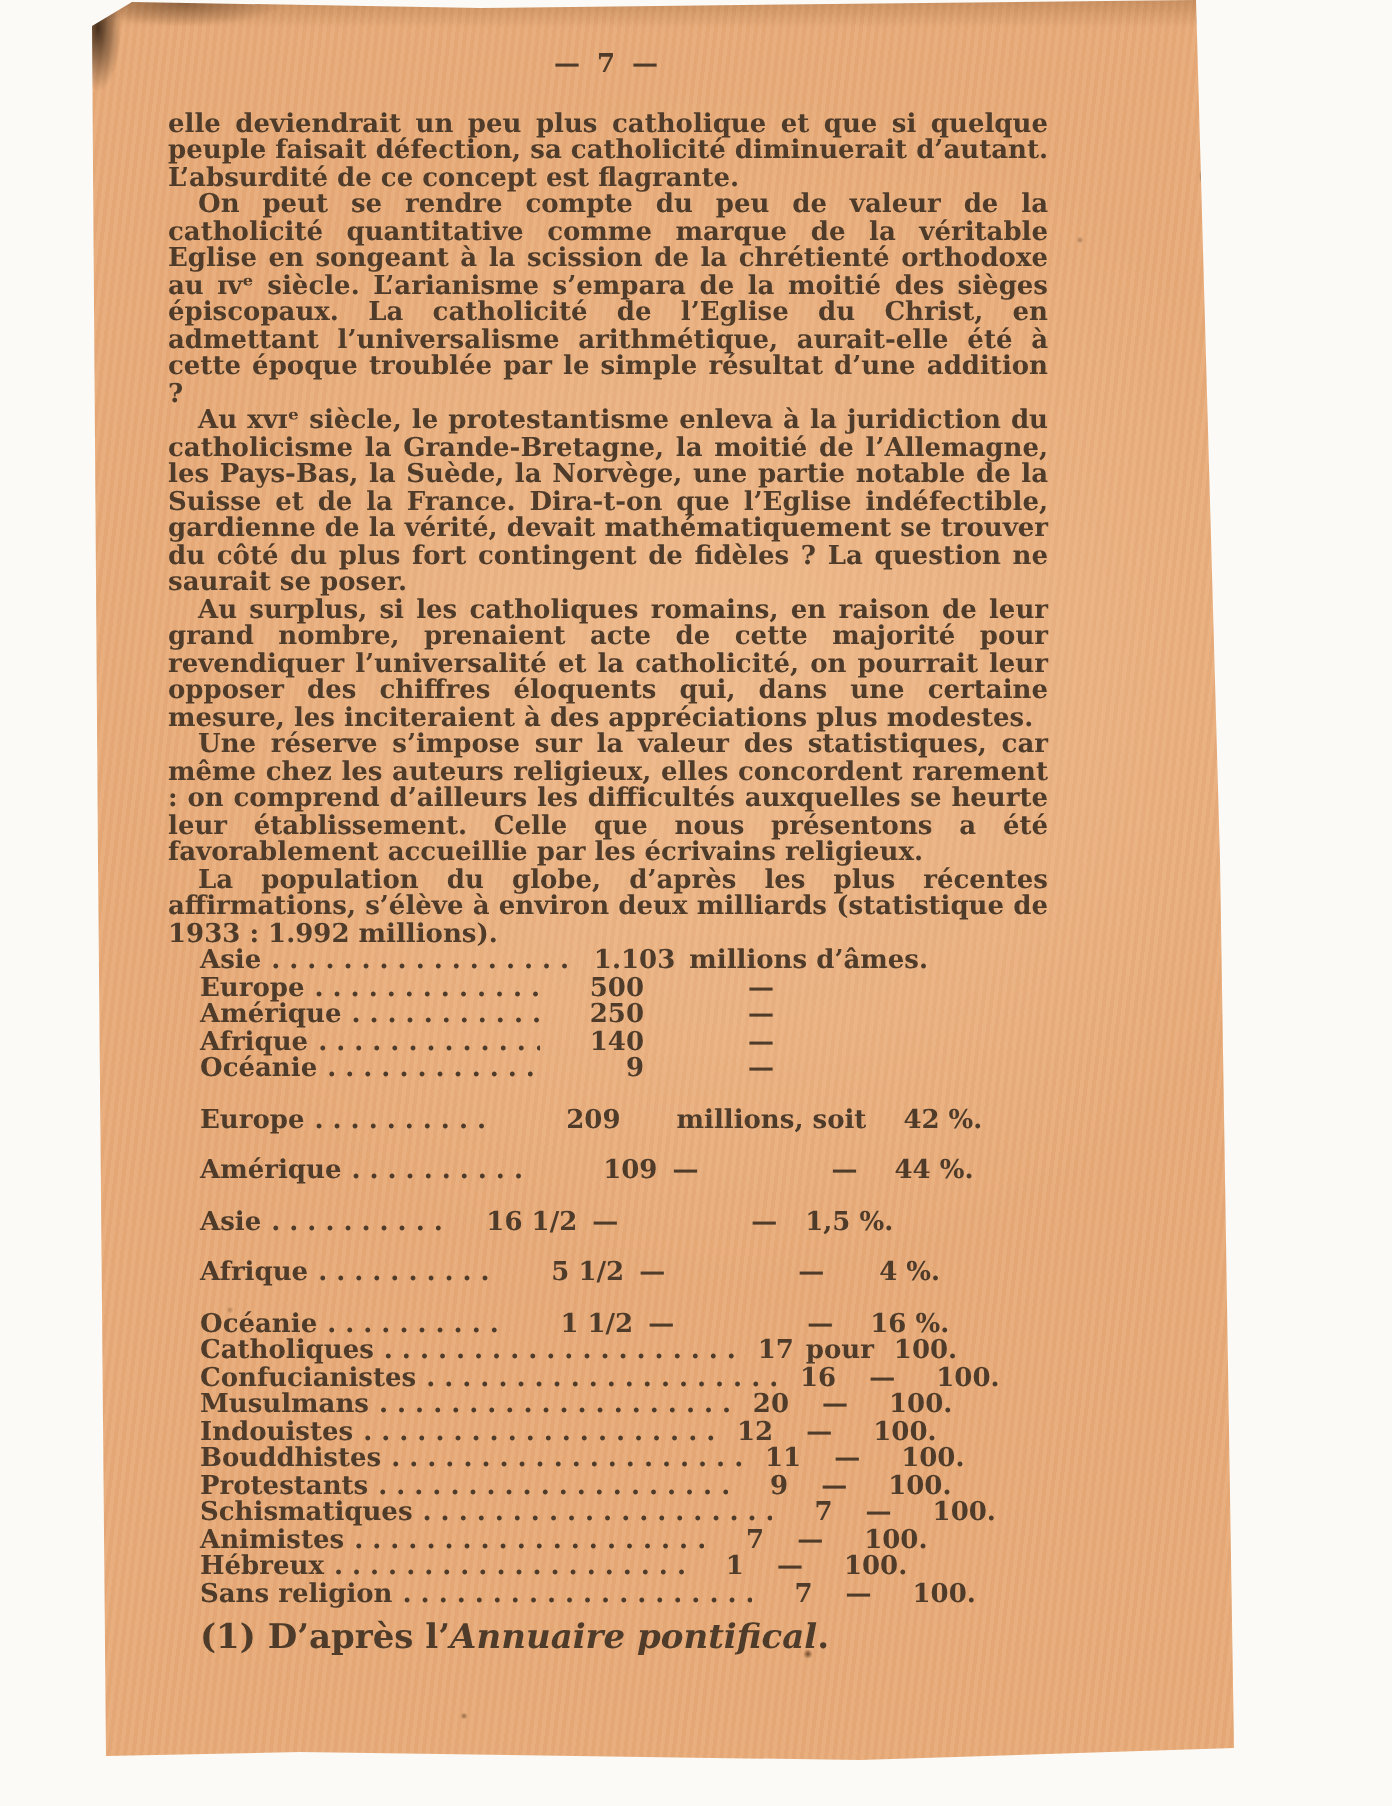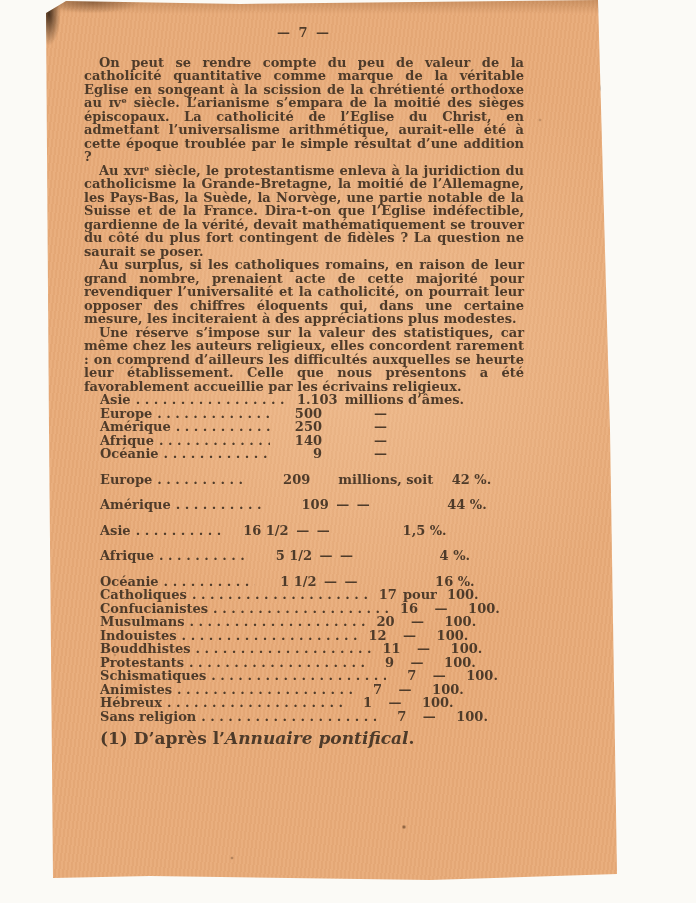--- a/index.html
+++ b/index.html
@@ -49,43 +49,45 @@
     letter-spacing: 4.5px;
   }
   
   .t1 .val  { flex: 0 0 52px; text-align: right; }
   .t1 .unit { flex: 0 0 150px; padding-left: 7px; }
   .t1 .trow:not(:first-child) .unit { padding-left: 52px; }
   .t1 .leader { max-width: 145px; }
   
   .t2 .val { flex: 0 0 62px; text-align: right; margin-top: 12px; }
   .t2 .sep { flex: 0 0 28px; text-align: center; }
-  .t2 .mid { flex: 0 0 72px; text-align: left; }
+  .t2 .mid { flex: 0 0 72px; text-align: right; }
   .t2 .pct { flex: 0 0 58px; text-align: right; }
   .t2 .leader { max-width: 86px; }
   
   .t3 .val  { flex: 0 0 30px; text-align: right; }
   .t3 .sep  { flex: 0 0 46px; text-align: center; }
   .t3 .base { flex: 0 0 52px; padding-left: 4px; }
   .t3 .leader { max-width: 170px; }
   .footnote { margin-top: 9px; padding-left: 16px; font-size: 17px; }
   .footnote i { font-style: italic; }
 </style>
 </head>
 <body>
 
 <div class="paper">
   <div class="page-inner">
 
     <div class="pagenum">— 7 —</div>
 
+    <p class="noindent">elle deviendrait un peu plus catholique et que si quelque peuple faisait défection, sa catholicité diminuerait d’autant. L’absurdité de ce concept est flagrante.</p>
     <p>On peut se rendre compte du peu de valeur de la catholicité quantitative comme marque de la véritable Eglise en songeant à la scission de la chrétienté orthodoxe au ɪᴠᵉ siècle. L’arianisme s’empara de la moitié des sièges épiscopaux. La catholicité de l’Eglise du Christ, en admettant l’universalisme arithmétique, aurait-elle été à cette époque troublée par le simple résultat d’une addition ?</p>
     <p>Au xᴠɪᵉ siècle, le protestantisme enleva à la juridiction du catholicisme la Grande-Bretagne, la moitié de l’Allemagne, les Pays-Bas, la Suède, la Norvège, une partie notable de la Suisse et de la France. Dira-t-on que l’Eglise indéfectible, gardienne de la vérité, devait mathématiquement se trouver du côté du plus fort contingent de fidèles ? La question ne saurait se poser.</p>
     <p>Au surplus, si les catholiques romains, en raison de leur grand nombre, prenaient acte de cette majorité pour revendiquer l’universalité et la catholicité, on pourrait leur opposer des chiffres éloquents qui, dans une certaine mesure, les inciteraient à des appréciations plus modestes.</p>
     <p>Une réserve s’impose sur la valeur des statistiques, car même chez les auteurs religieux, elles concordent rarement : on comprend d’ailleurs les difficultés auxquelles se heurte leur établissement. Celle que nous présentons a été favorablement accueillie par les écrivains religieux.</p>
+    <p>La population du globe, d’après les plus récentes affirmations, s’élève à environ deux milliards (statistique de 1933 : 1.992 millions).</p>
 
 
     <div class="tbl t1">
       <div class="trow">
         <span class="lbl">Asie</span>
           <span class="leader"></span>
           <span class="val">1.103</span>
           <span class="unit">millions d’âmes.</span>
       </div>
       <div class="trow">

